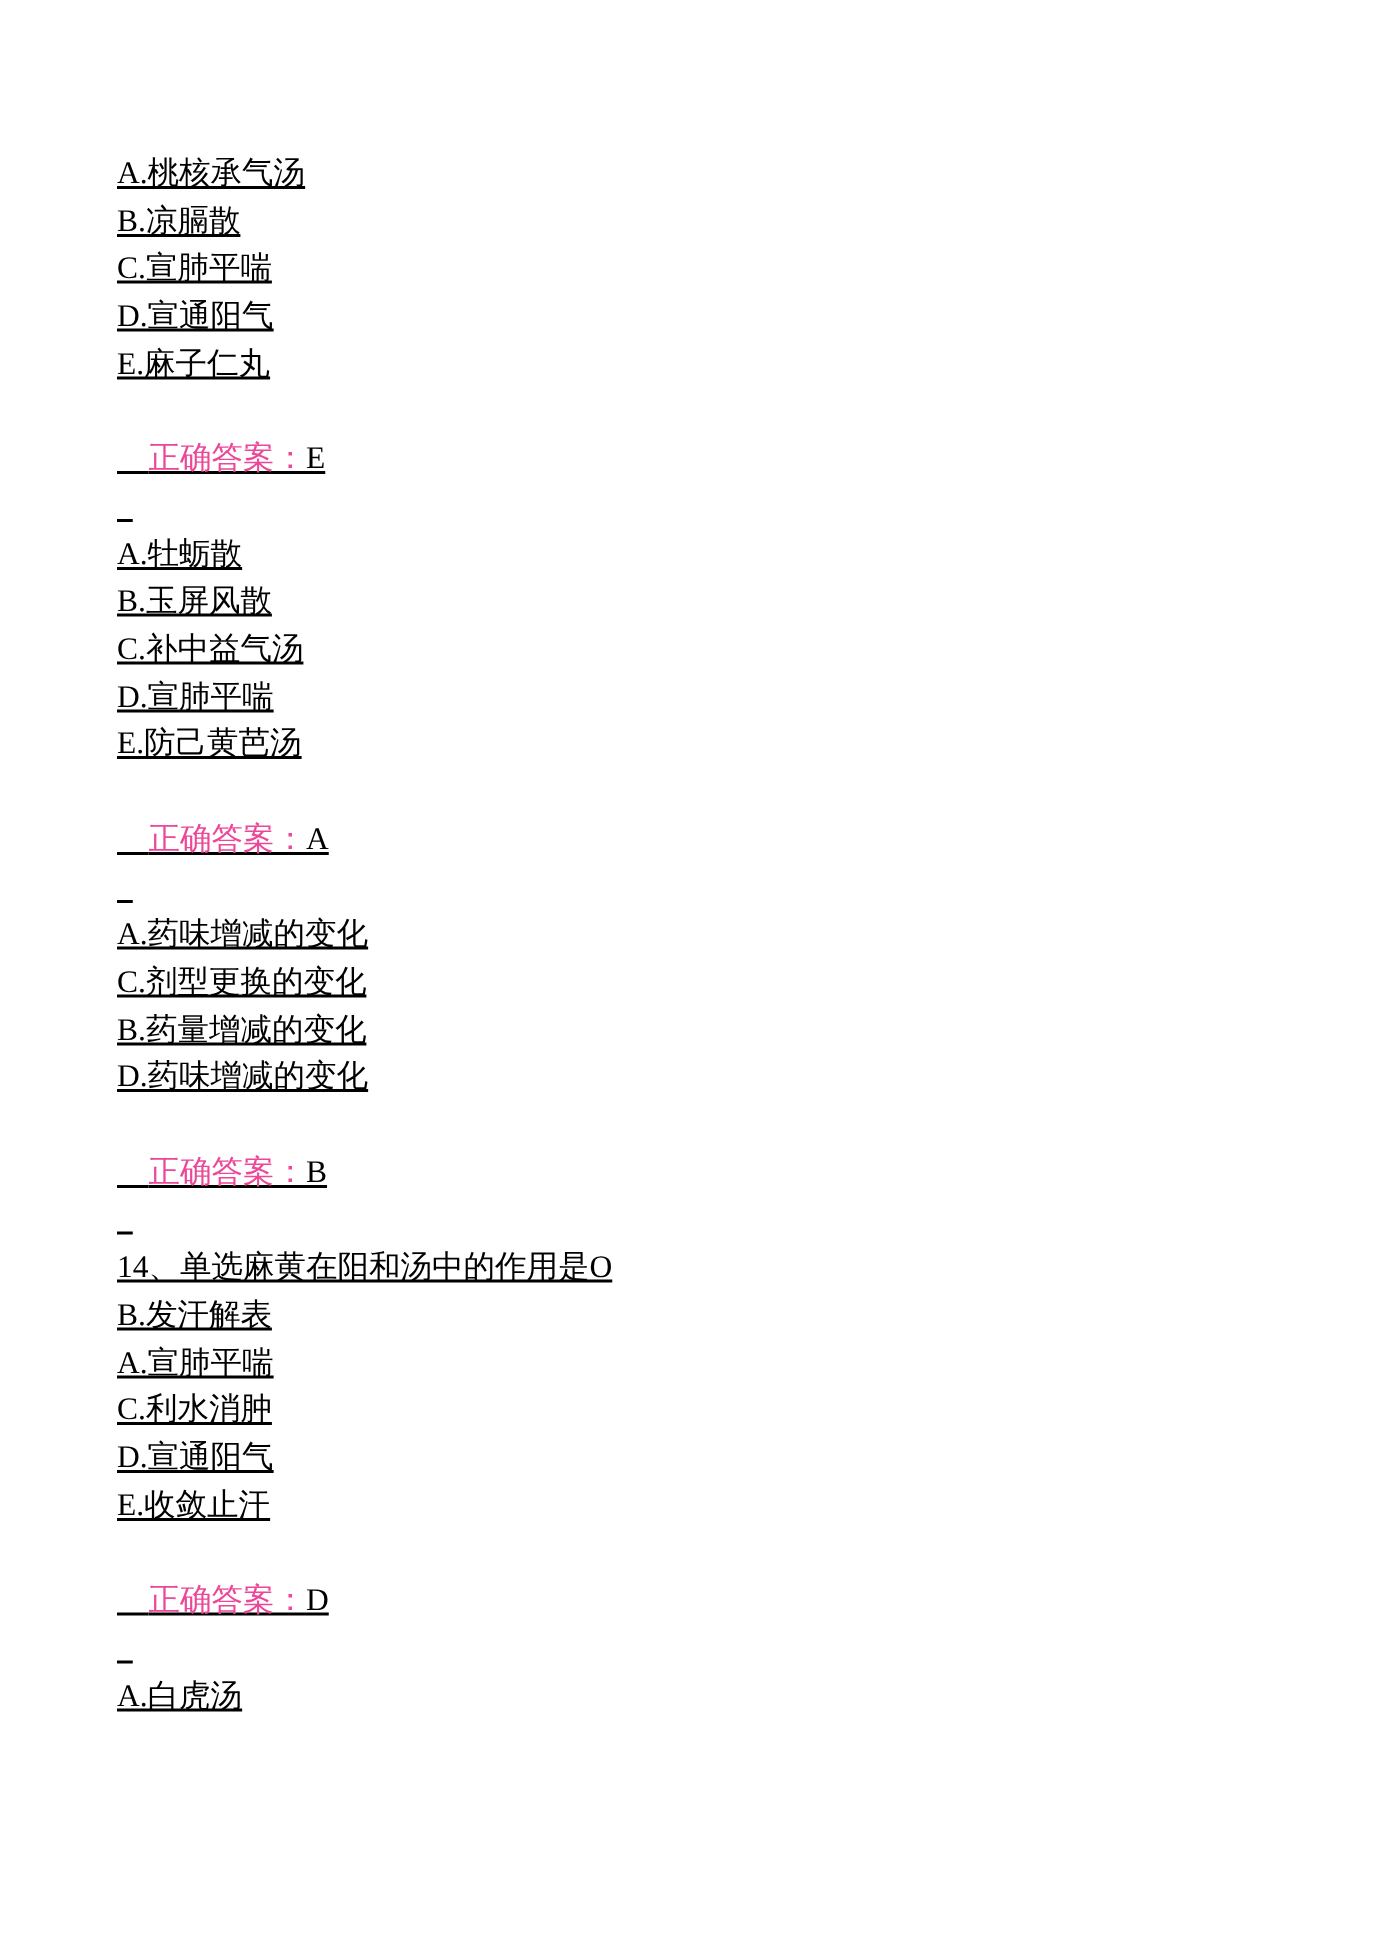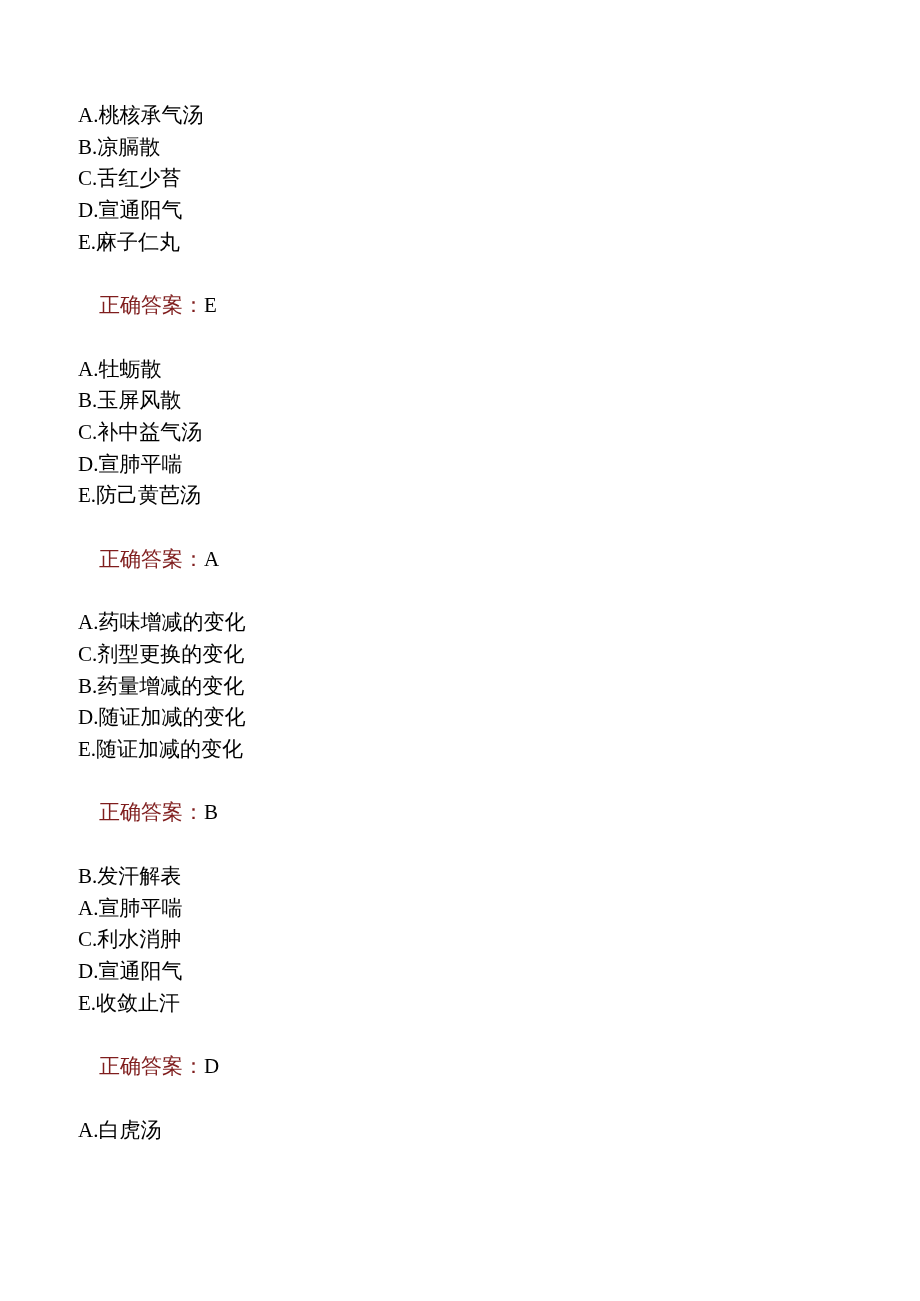--- a/index.html
+++ b/index.html
@@ -10,61 +10,62 @@
   }
   .page {
     padding: 100px 78px 60px 78px;
     font-family: "SimSun", "宋体", serif;
     font-size: 21px;
     line-height: 1.51;
     color: #000000;
   }
   .line {
     white-space: pre-wrap;
+    text-decoration: underline;
   }
   .answer-label {
-    color: #7f1d1d;
+    color: #ec4899;
     text-align: center;
   }
   .answer-value {
     color: #000000;
   }
 </style>
 </head>
 <body>
 
 <div class="page">
 
   <div class="line">A.桃核承气汤</div>
   <div class="line">B.凉膈散</div>
-  <div class="line">C.舌红少苔</div>
+  <div class="line">C.宣肺平喘</div>
   <div class="line">D.宣通阳气</div>
   <div class="line">E.麻子仁丸</div>
   <div class="line">
     <span class="answer-label">正确答案：</span><span class="answer-value">E</span>
   </div>
 
   <div class="line">A.牡蛎散</div>
   <div class="line">B.玉屏风散</div>
   <div class="line">C.补中益气汤</div>
   <div class="line">D.宣肺平喘</div>
   <div class="line">E.防己黄芭汤</div>
   <div class="line">
     <span class="answer-label">正确答案：</span><span class="answer-value">A</span>
   </div>
 
   <div class="line">A.药味增减的变化</div>
   <div class="line">C.剂型更换的变化</div>
   <div class="line">B.药量增减的变化</div>
-  <div class="line">D.随证加减的变化</div>
-  <div class="line">E.随证加减的变化</div>
+  <div class="line">D.药味增减的变化</div>
   <div class="line">
     <span class="answer-label">正确答案：</span><span class="answer-value">B</span>
   </div>
 
+  <div class="line">14、单选麻黄在阳和汤中的作用是O</div>
   <div class="line">B.发汗解表</div>
   <div class="line">A.宣肺平喘</div>
   <div class="line">C.利水消肿</div>
   <div class="line">D.宣通阳气</div>
   <div class="line">E.收敛止汗</div>
   <div class="line">
     <span class="answer-label">正确答案：</span><span class="answer-value">D</span>
   </div>
 
   <div class="line">A.白虎汤</div>

